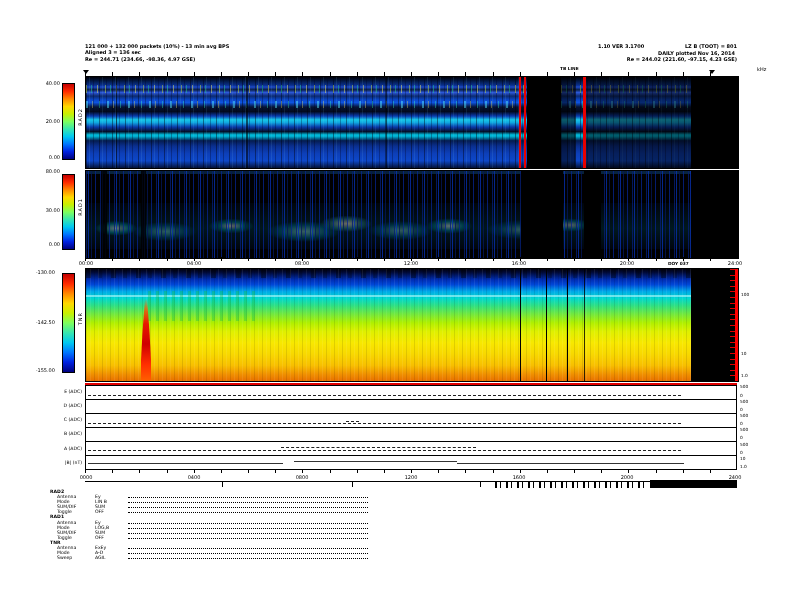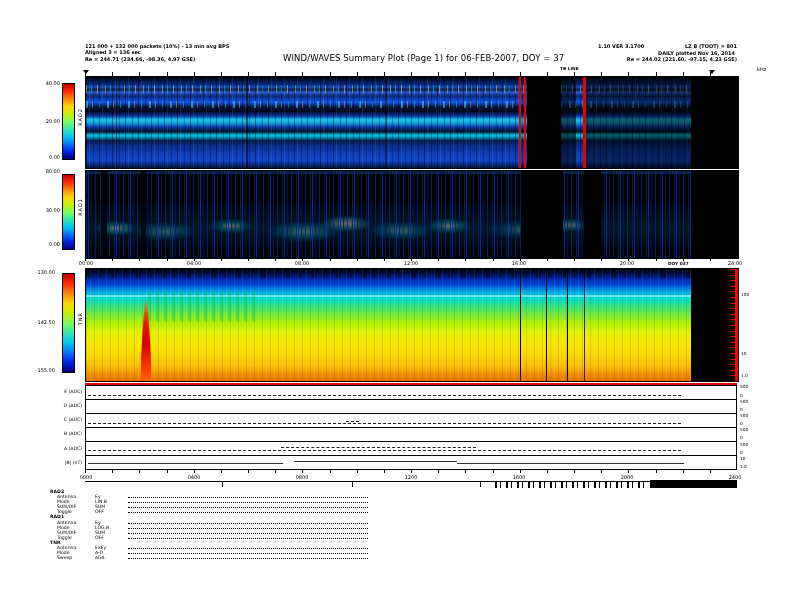--- a/index.html
+++ b/index.html
@@ -83,21 +83,20 @@
 
   <div class="abs t5 tb" style="left:85px;top:43px;width:280px">121 000 + 132 000 packets (10%) - 13 min avg BPS</div>
   <div class="abs t5 tb" style="left:85px;top:49px;width:280px">Aligned 3 = 136 sec</div>
   <div class="abs t5 tb" style="left:85px;top:56px;width:280px">Re =  244.71 (234.66, -98.36, 4.97 GSE)</div>
 
   <div class="abs t5 tb" style="left:598px;top:43px">1.10 VER 3.1700</div>
   <div class="abs t5 tb" style="left:537px;top:43px;width:200px;text-align:right">LZ B (TOOT) = 801</div>
   <div class="abs t5 tb" style="left:537px;top:50px;width:198px;text-align:right">DAILY plotted Nov 16, 2014</div>
   <div class="abs t5 tb" style="left:537px;top:56px;width:200px;text-align:right">Re =  244.02 (221.60, -97.15, 4.23 GSE)</div>
 
-  <div class="abs title" style="left:283px;top:53px">WIND/WAVES Summary Plot (Page 1) for 06-FEB-2007, DOY = 37</div>
   <div class="abs" style="left:560px;top:66px;font-size:4.3px;font-weight:bold">TB LINE</div>
   <div class="abs t5" style="left:757px;top:66px">kHz</div>
   <div class="abs marker" style="left:83px;top:70px"></div>
   <div class="abs marker" style="left:709px;top:70px"></div>
 
   <div class="abs cblab" style="left:30px;top:80px">40.00</div>
   <div class="abs cblab" style="left:30px;top:118px">20.00</div>
   <div class="abs cblab" style="left:30px;top:154px">0.00</div>
   <div class="abs cbar" style="left:62px;top:83px;height:75px"></div>
   <div class="abs vlabel" style="left:77px;top:108px">RAD2</div>

